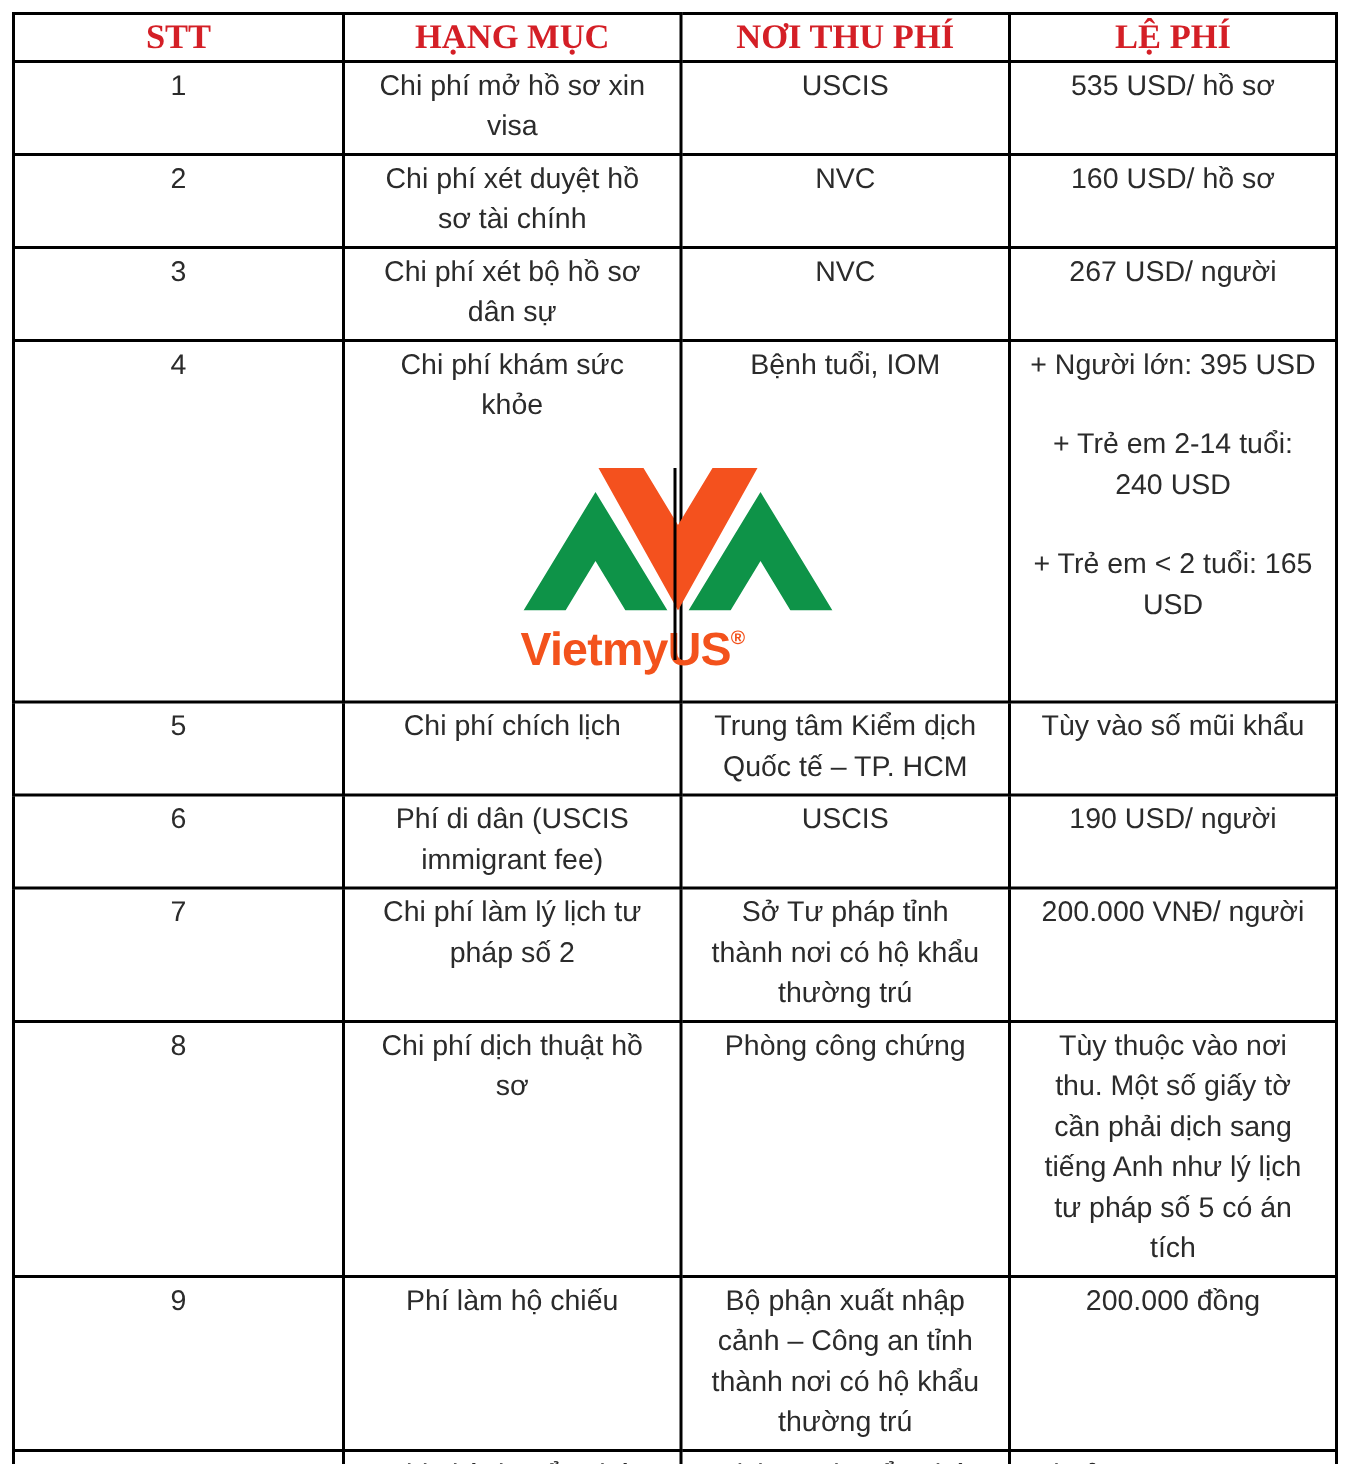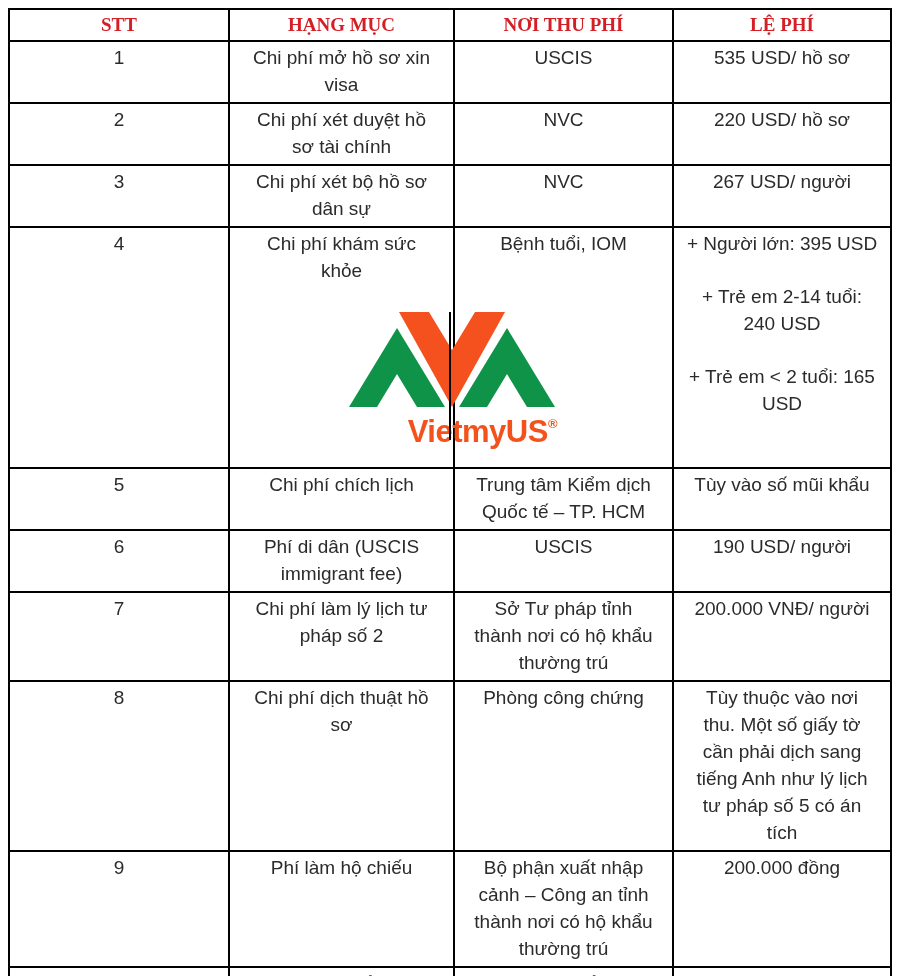--- a/index.html
+++ b/index.html
@@ -26,21 +26,21 @@
   .fee-table th, .fee-table td {
     border: 2px solid #000000;
     vertical-align: top;
     text-align: center;
     padding: 2px 6px 4px 6px;
     overflow: hidden;
   }
   .fee-table th {
     font-family: "Liberation Serif", "DejaVu Serif", serif;
     font-weight: bold;
-    font-size: 19px;
+    font-size: 23px;
     line-height: 28px;
     color: #d41f26;
     padding: 1px 4px;
   }
   .fee-table td {
     font-size: 19px;
     line-height: 27px;
     color: #2b2b2b;
   }
   .cell-text { white-space: pre-line; }
@@ -60,21 +60,21 @@
   tr.r8  { height: 104px; }
   tr.r9  { height: 55px; }
 
   
   .logo {
     position: absolute;
     left: 347px;
     top: 312px;
     width: 210px;
     height: 128px;
-    text-align: right;
+    text-align: left;
   }
   .logo-text {
     margin-top: -4px;
     font-size: 31px;
     font-weight: bold;
     letter-spacing: -0.5px;
     color: #f3521c;
     line-height: 34px;
     white-space: nowrap;
   }
@@ -120,21 +120,21 @@
             <p>535 USD/ hồ sơ</p>
           </td>
     </tr>
 
     <tr class="r1">
       <td><span class="cell-text">2</span></td>
       <td><span class="cell-text">Chi phí xét duyệt hồ
 sơ tài chính</span></td>
       <td><span class="cell-text">NVC</span></td>
       <td class="fee-cell">
-            <p>220 USD/ hồ sơ</p>
+            <p>160 USD/ hồ sơ</p>
           </td>
     </tr>
 
     <tr class="r2">
       <td><span class="cell-text">3</span></td>
       <td><span class="cell-text">Chi phí xét bộ hồ sơ
 dân sự</span></td>
       <td><span class="cell-text">NVC</span></td>
       <td class="fee-cell">
             <p>267 USD/ người</p>

